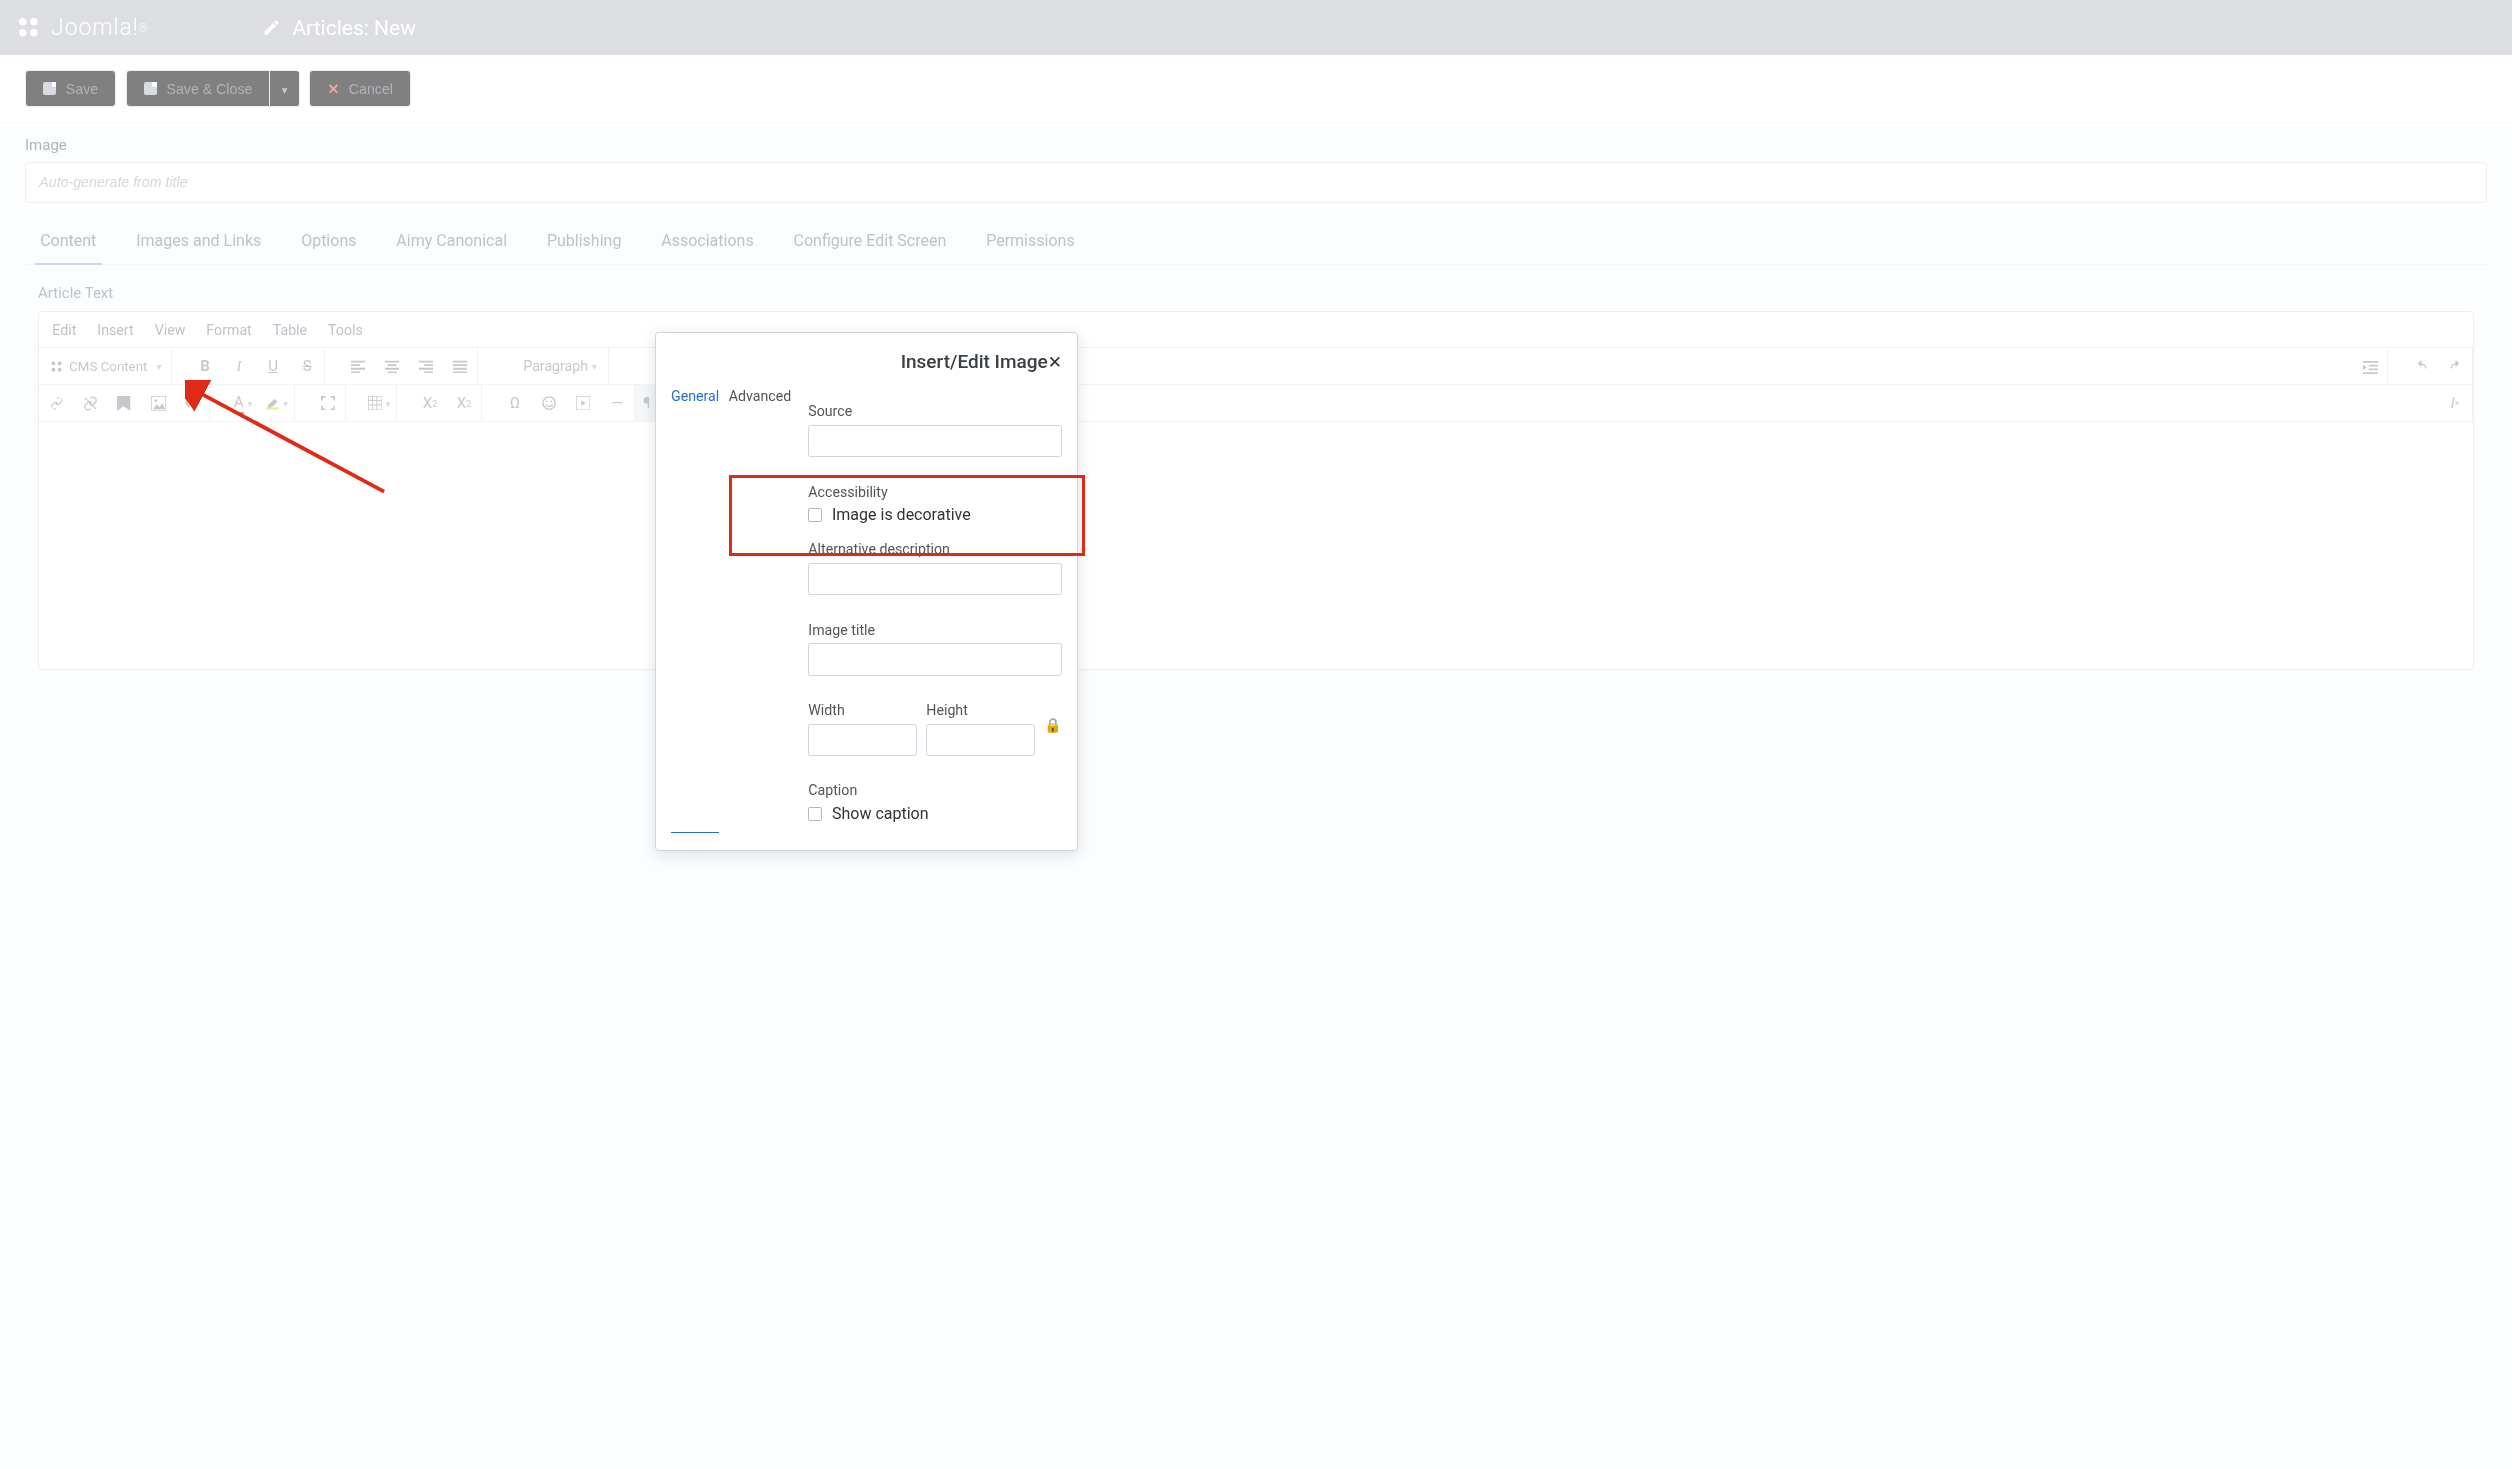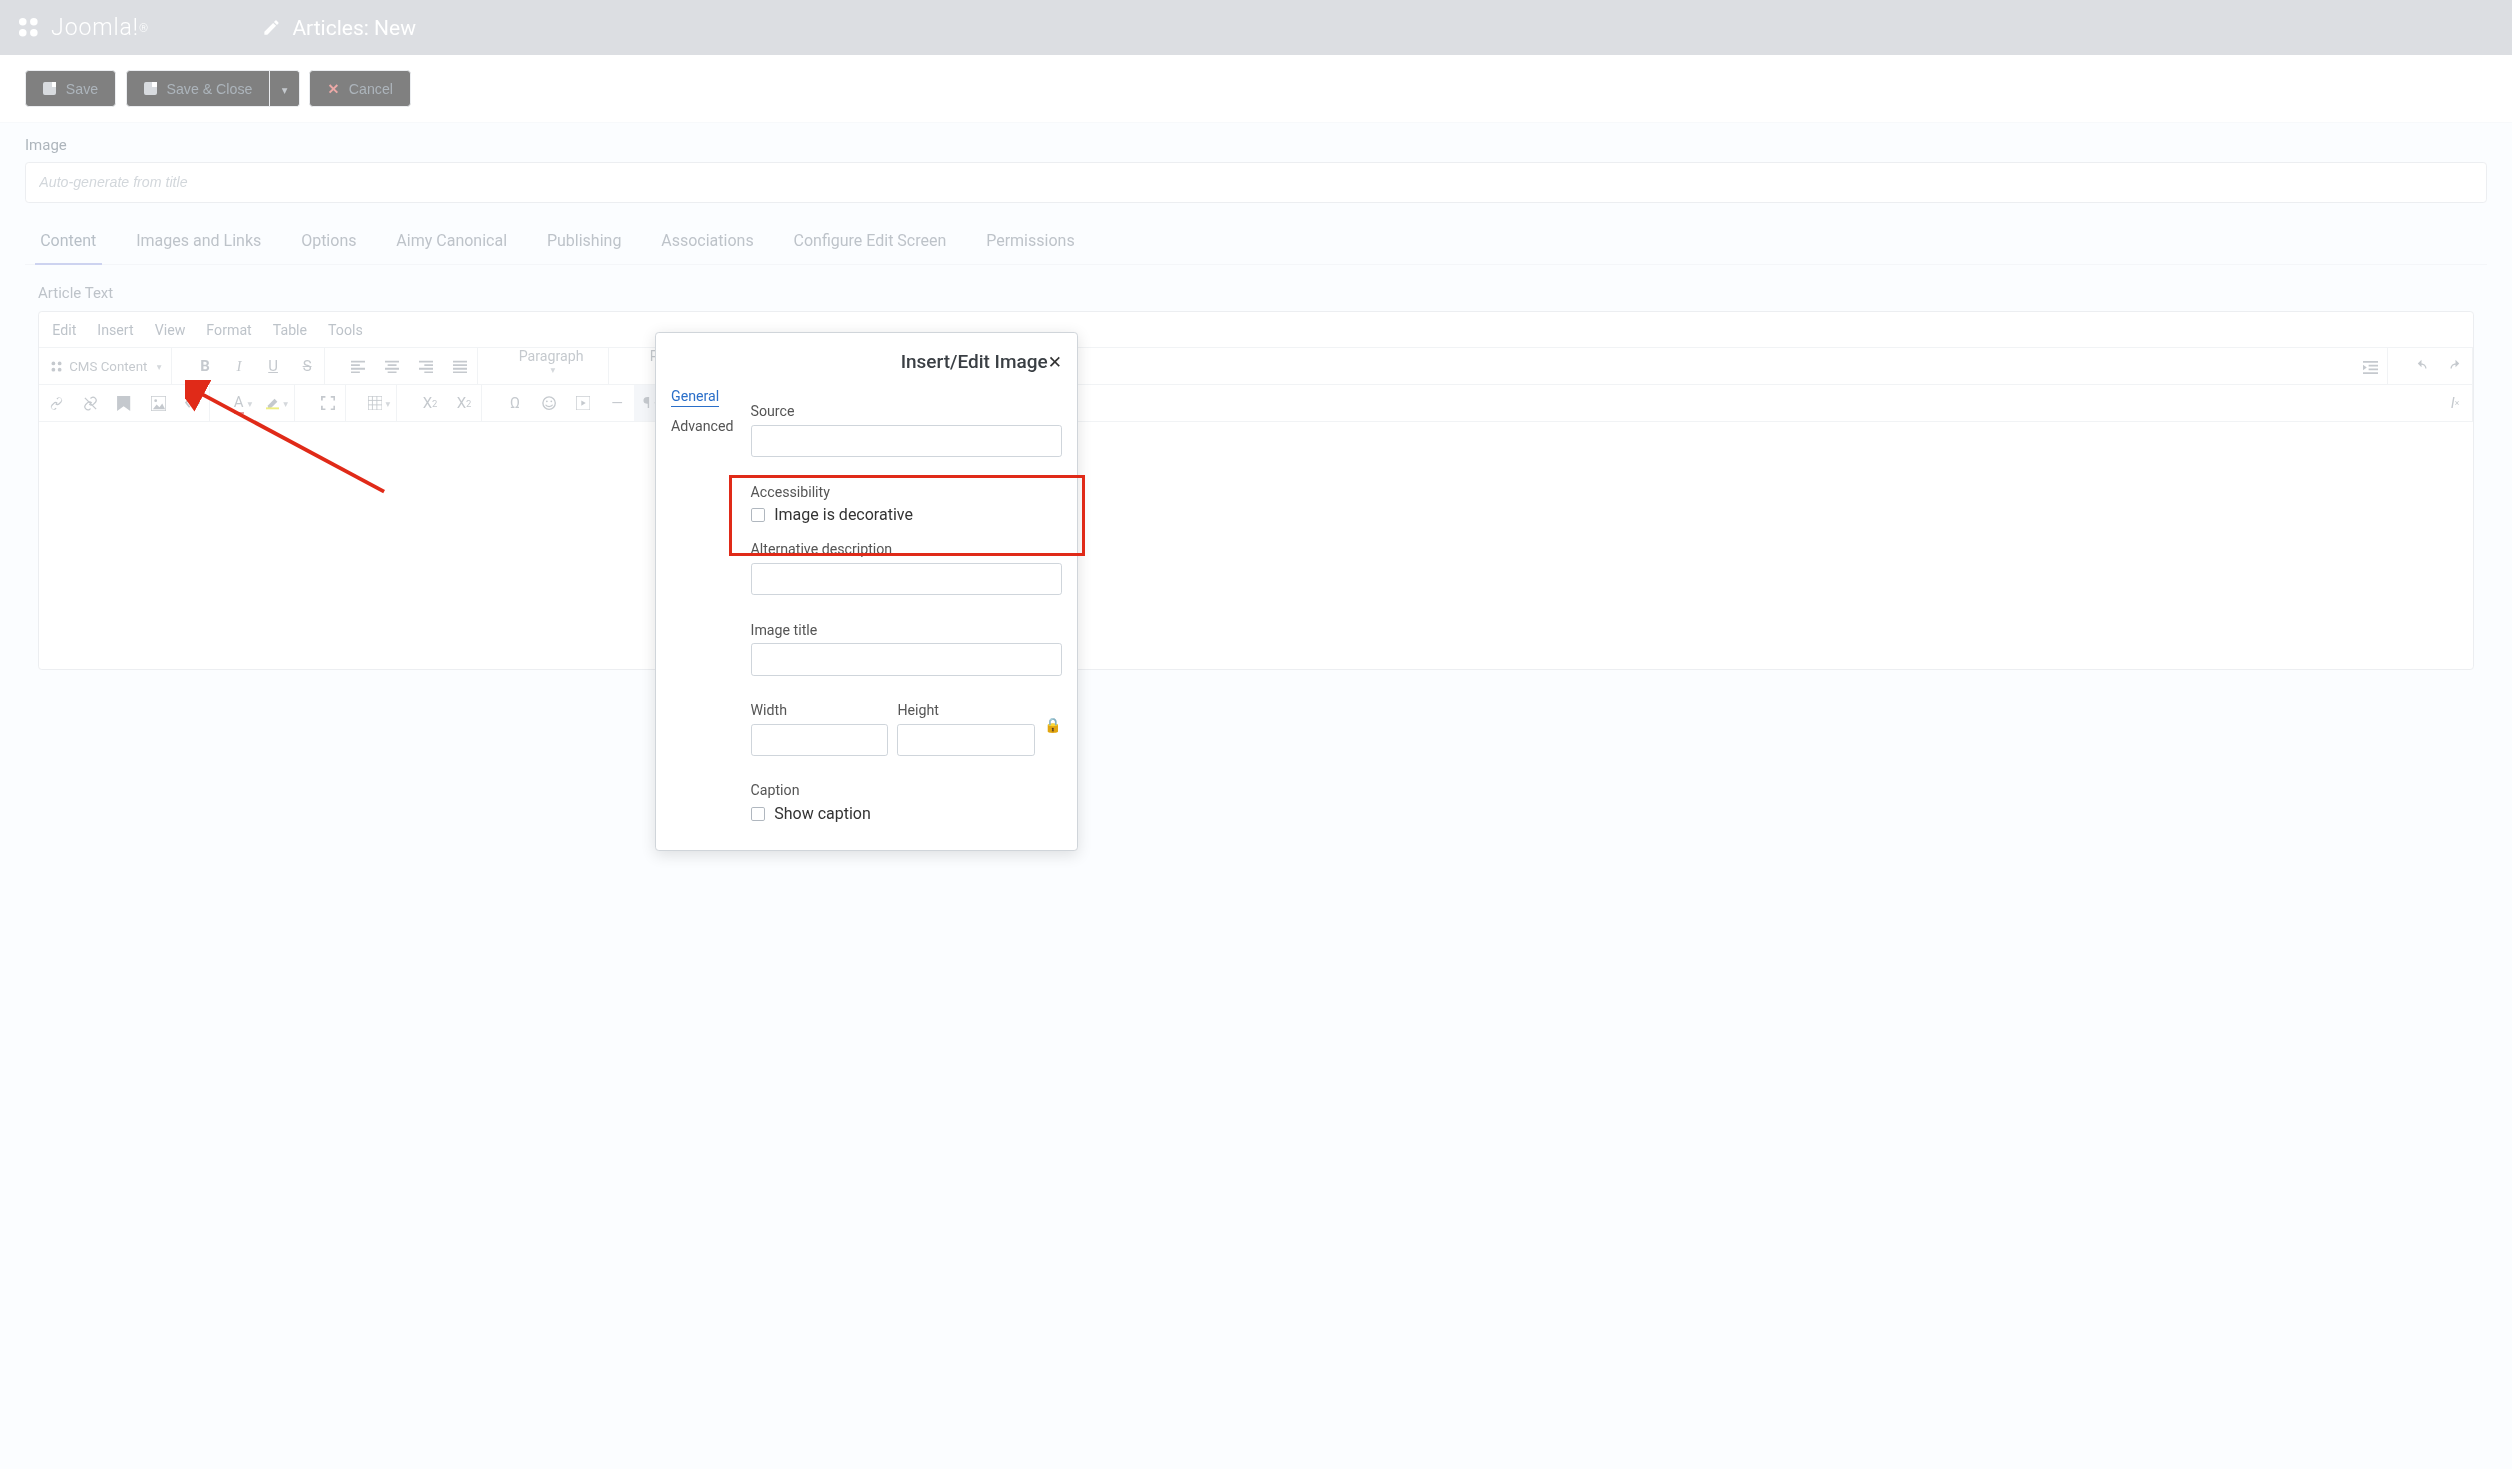--- a/index.html
+++ b/index.html
@@ -130,21 +130,21 @@
   width: 34px;
   height: 36px;
   display: flex;
   align-items: center;
   justify-content: center;
   color: #8a939c;
   font-size: 15px;
   cursor: pointer;
 }
 .tool.wtxt { width: auto; padding: 0 9.5px; font-size: 13.3px; gap:5.7px; }
-.tool.sel { width: auto; padding: 0 11.4px; font-size: 14.2px; min-width: 114px; justify-content: flex-start; flex-direction: column; }
+.tool.sel { width: auto; padding: 0 11.4px; font-size: 14.2px; min-width: 114px; justify-content: flex-end; }
 .tool .mini-caret { font-size: 9.5px; color: #aab1b8; margin-left: 3.8px; }
 .tool svg { fill: #8a939c; }
 .tool.active-bg { background: #e9edf2; }
 
 .dialog {
   position: absolute;
   top: 332px;
   left: 655px;
   width: 423px;
   background: #fff;
@@ -156,21 +156,21 @@
 }
 .dialog-head {
   display: flex;
   justify-content: flex-end;
   align-items: center;
   margin-bottom: 13.3px;
 }
 .dialog-title { font-size: 19px; color: #3a3f44; font-weight: 500; }
 .dialog-close { font-size: 17px; color: #333; cursor: pointer; }
 .dialog-body { display: flex; gap: 17px; }
-.dialog-tabs { display: flex; flex-direction: column; gap: 9.5px; color: #555; font-size: 14.2px; }
+.dialog-tabs { display: flex; flex-direction: row; gap: 9.5px; color: #555; font-size: 14.2px; }
 .dialog-tab { cursor: pointer; padding: 1.9px 0; }
 .dialog-tab.active { color: #2a6fc9; border-bottom: 1.9px solid #2a6fc9; width: fit-content; }
 .dialog-main { flex: 1; }
 .dlabel { color: #555; font-size: 14.2px; margin-bottom: 5.7px; margin-top: 17px; display: block; }
 .dinput {
   width: 100%;
   border: 0.9px solid #cfd5db;
   border-radius: 2.8px;
   padding: 7.6px 9.5px;
   font-size: 13.3px;

